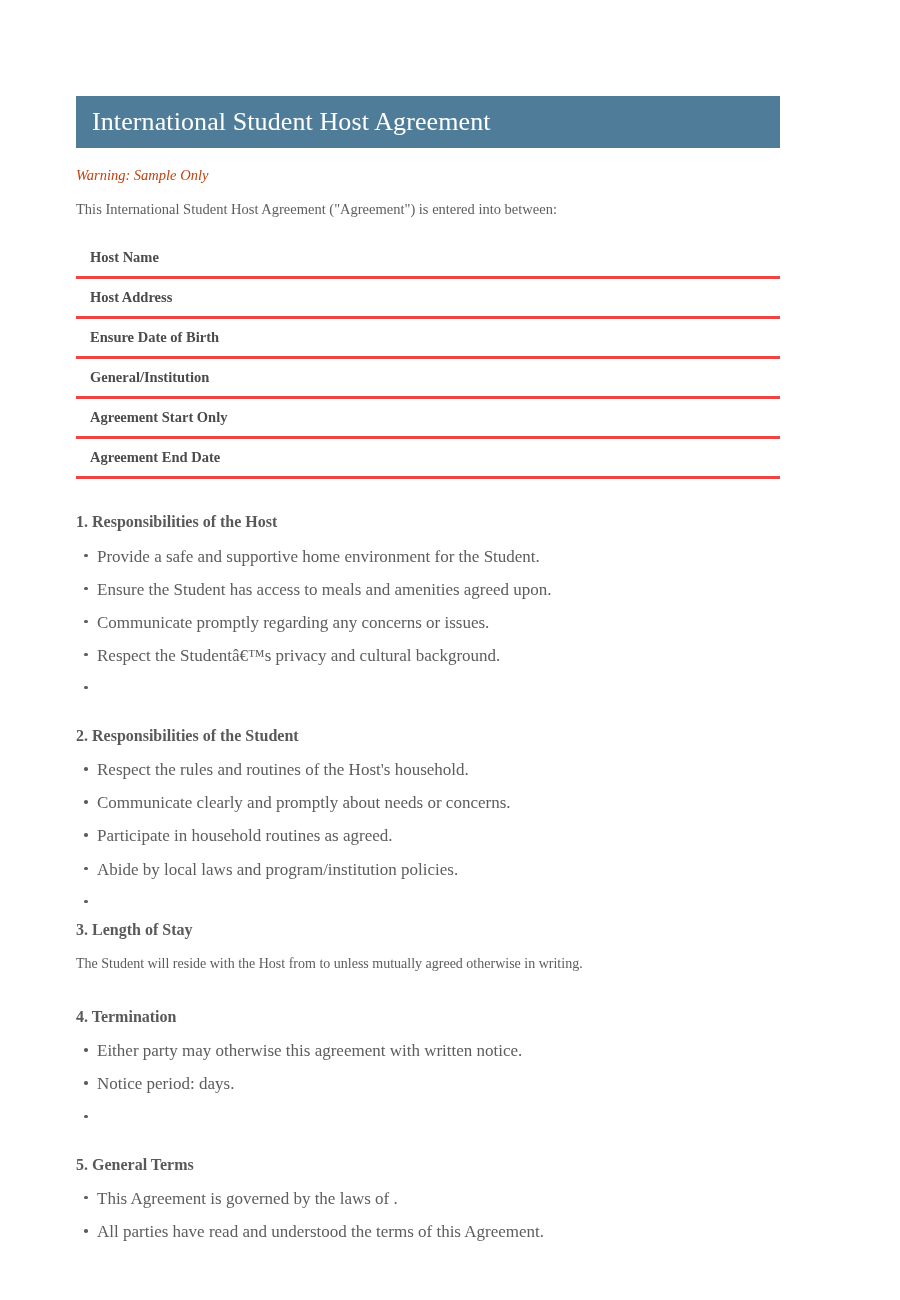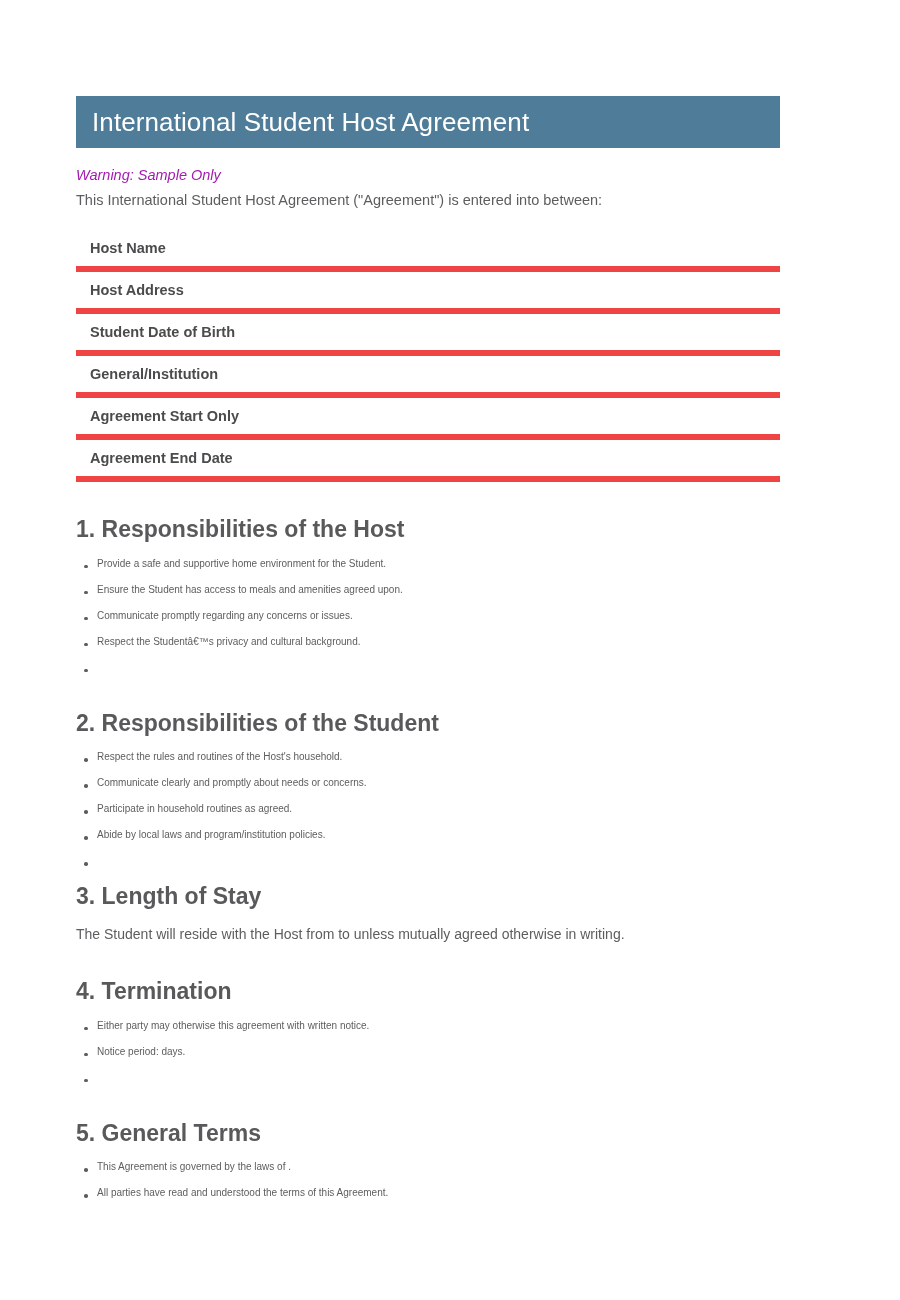--- a/index.html
+++ b/index.html
@@ -14,20 +14,21 @@
     font-family: "Liberation Sans", sans-serif;
     color: #5a5a5c;
     overflow: hidden;
   }
   .page {
     position: relative;
     width: 900px;
     height: 1300px;
     box-sizing: border-box;
     padding: 96px 120px 0 76px;
+    font-family: Liberation Serif, serif;
   }
 
   
   .title-banner {
     background: #4f7d99;
     height: 52px;
     display: flex;
     align-items: center;
     padding: 0 16px;
     box-sizing: border-box;
@@ -38,41 +39,41 @@
     font-weight: 400;
     letter-spacing: 0.1px;
     line-height: 1;
   }
 
   
   .intro {
     margin-top: 18px;
   }
   .warning-note {
-    color: #a21caf;
+    color: #c2410c;
     font-style: italic;
     font-size: 14.5px;
     line-height: 1.35;
   }
   .intro-text {
     color: #5d5d5f;
     font-size: 14.5px;
     line-height: 1.35;
-    margin-top: 5px;
+    margin-top: 14px;
   }
 
   
   .field-table {
     margin-top: 20px;
     border-collapse: collapse;
     width: 100%;
     table-layout: fixed;
   }
   .field-table tr {
-    border-bottom: 6px solid #ef4444;
+    border-bottom: 3px solid #ef4444;
   }
   .field-table tr:first-child {
     border-top: none;
   }
   .field-table td {
     padding: 10px 0 10px 14px;
     vertical-align: middle;
     height: 15px;
   }
   .field-table td.label {
@@ -86,35 +87,35 @@
     font-size: 14.5px;
     color: #5d5d5f;
     padding-left: 0;
   }
 
   
   .section {
     margin-top: 34px;
   }
   .section-heading {
-    font-size: 23px;
+    font-size: 16px;
     font-weight: bold;
     color: #59595b;
     line-height: 1.15;
     margin: 0;
   }
   .bullet-list {
     list-style: none;
     margin: 14px 0 0 0;
     padding: 0;
   }
   .bullet-list li {
     position: relative;
     padding-left: 21px;
-    font-size: 10px;
+    font-size: 17px;
     line-height: 1.3;
     color: #5d5d5f;
     margin-bottom: 11px;
     min-height: 15px;
   }
   .bullet-list li::before {
     content: "";
     position: absolute;
     left: 8px;
     top: 8px;
@@ -151,21 +152,21 @@
     <tbody>
         <tr>
           <td class="label">Host Name</td>
           <td class="value"></td>
         </tr>
         <tr>
           <td class="label">Host Address</td>
           <td class="value"></td>
         </tr>
         <tr>
-          <td class="label">Student Date of Birth</td>
+          <td class="label">Ensure Date of Birth</td>
           <td class="value"></td>
         </tr>
         <tr>
           <td class="label">General/Institution</td>
           <td class="value"></td>
         </tr>
         <tr>
           <td class="label">Agreement Start Only</td>
           <td class="value"></td>
         </tr>

